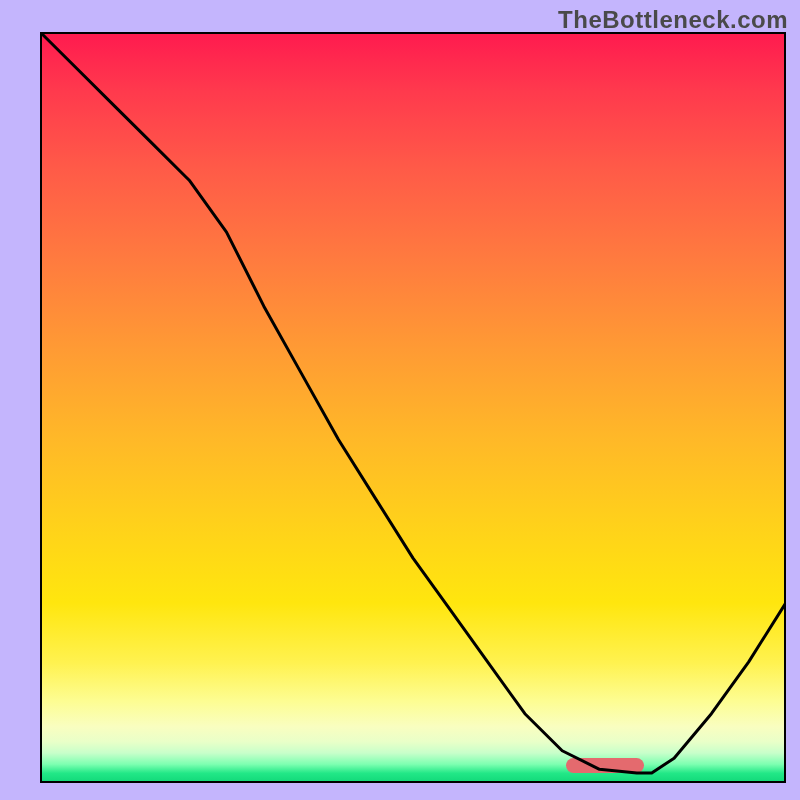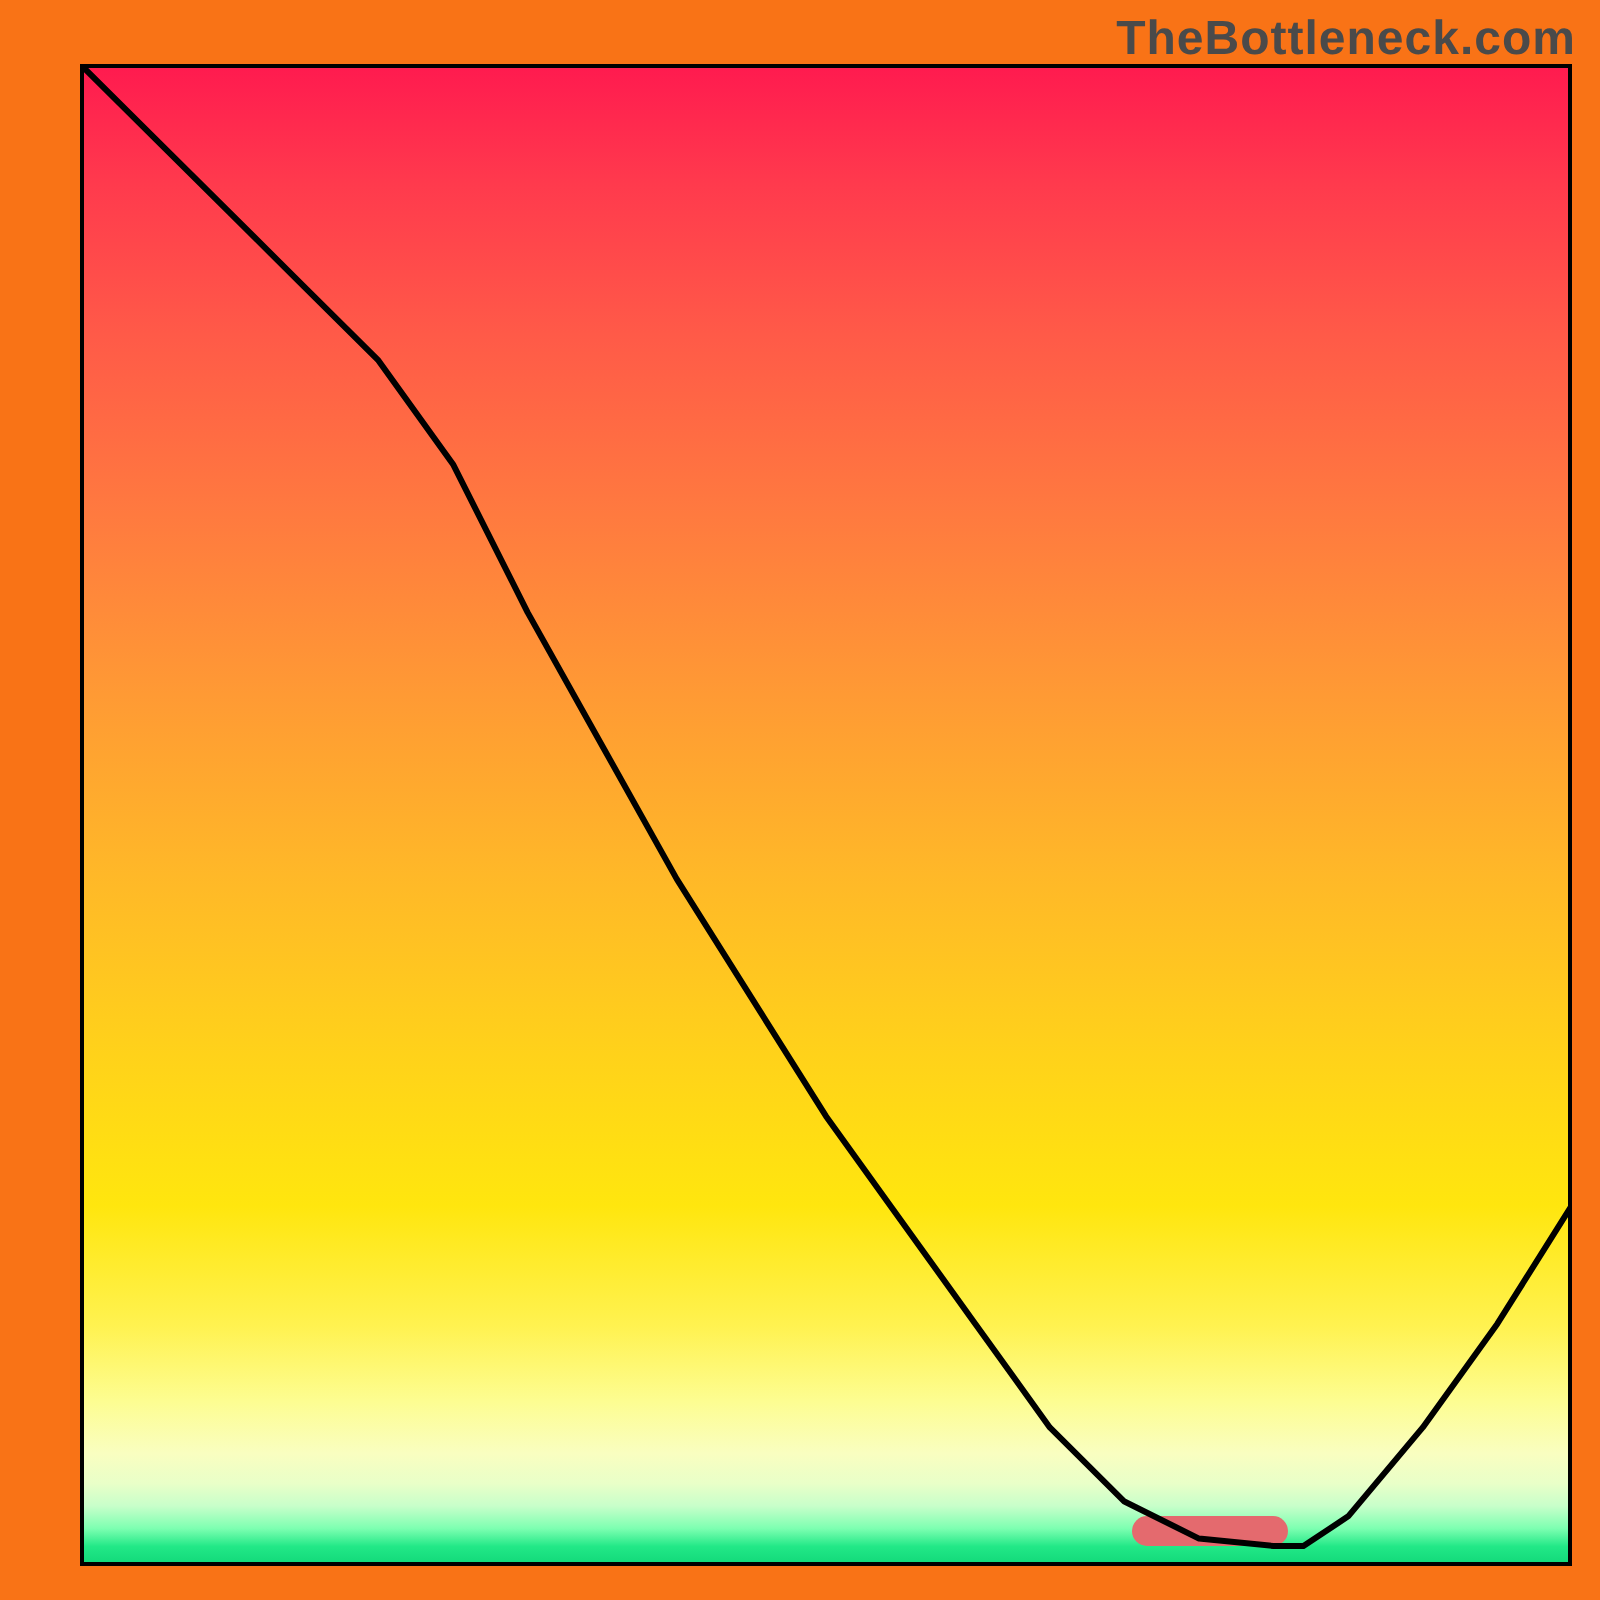--- a/index.html
+++ b/index.html
@@ -8,21 +8,21 @@
     width: 800px;
     height: 800px;
     background: #000;
     font-family: Arial, Helvetica, sans-serif;
     overflow: hidden;
   }
   .frame {
     position: relative;
     width: 800px;
     height: 800px;
-    background: #f97316;
+    background: #c4b5fd;
   }
   .watermark {
     position: absolute;
     top: 6px;
     right: 12px;
     color: #4a4a4a;
     font-size: 24px;
     font-weight: 600;
     letter-spacing: 0.5px;
     z-index: 5;

